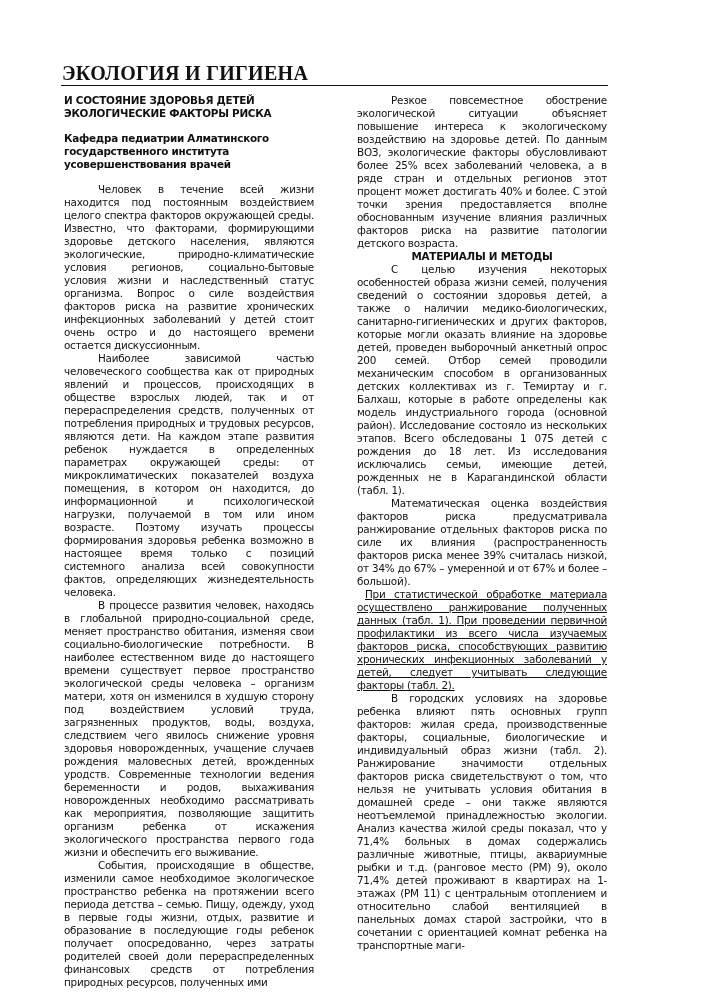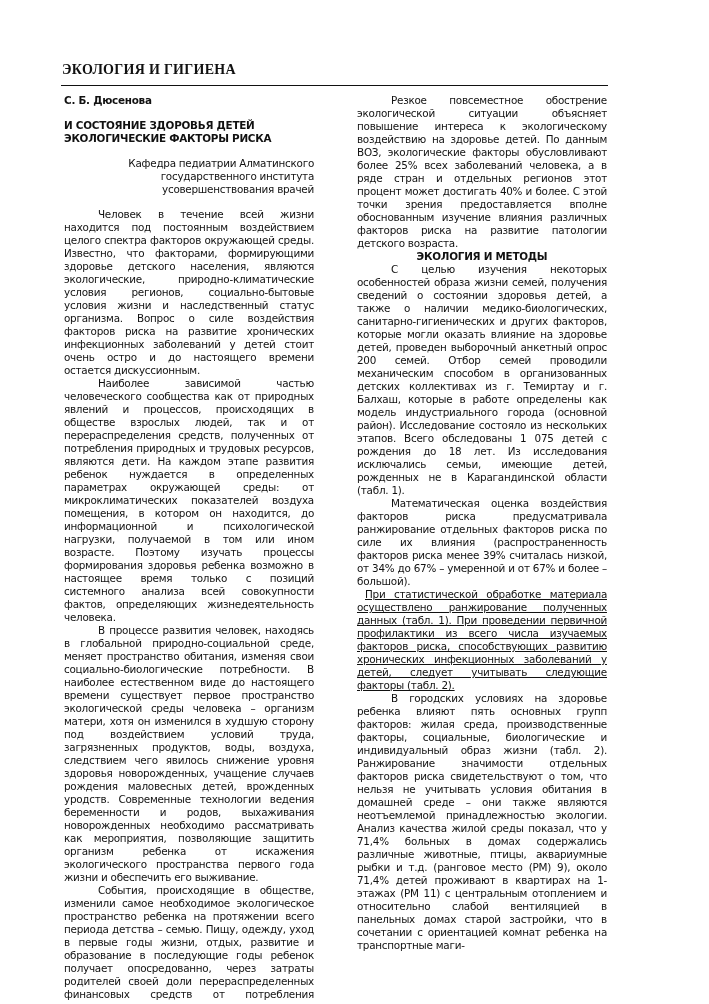--- a/index.html
+++ b/index.html
@@ -1,57 +1,56 @@
 <!DOCTYPE html>
 <html><head>
 <meta charset="utf-8">
 <style>
   html, body { margin: 0; padding: 0; background: #ffffff; }
   body { width: 709px; height: 1004px; position: relative; overflow: hidden; color: #111; }
   .section-title {
     position: absolute; left: 62px; top: 62px;
     font-family: "Liberation Serif", serif; font-weight: bold;
-    font-size: 14px; letter-spacing: 0.3px; margin: 0;
+    font-size: 20px; letter-spacing: 0.3px; margin: 0;
   }
   .rule { position: absolute; left: 61px; top: 85px; width: 547px; height: 0; border-top: 1.5px solid #111; }
   .col {
     position: absolute; top: 94px; width: 250px;
     font-family: "DejaVu Sans", sans-serif; font-size: 10.4px; line-height: 13px;
     text-align: justify; letter-spacing: -0.25px;
   }
   .col-left { left: 64px; }
   .col-right { left: 357px; width: 250px; }
   .author { font-weight: bold; margin: 0 0 12px 0; }
   .article-title { font-weight: bold; margin: 0 0 12px 0; text-align: left; }
   .article-title span { display: block; }
-  .affiliation { margin: 0 0 12px 0; text-align: right; }
+  .affiliation { margin: 0 0 12px 0; text-align: left; font-weight: bold; }
   p.para { margin: 0; text-indent: 34px; }
   p.para.noindent { text-indent: 0; }
   p.para.small-indent { text-indent: 8px; text-decoration: underline; }
   .heading { font-weight: bold; text-align: center; margin: 0; }
 </style>
 </head>
 <body>
 
 <h1 class="section-title">ЭКОЛОГИЯ И ГИГИЕНА</h1>
 <div class="rule"></div>
 
 <div class="col col-left">
-  <div class="author">С. Б. Дюсенова</div>
   <div class="article-title">
     <span>И СОСТОЯНИЕ ЗДОРОВЬЯ ДЕТЕЙ</span>
     <span>ЭКОЛОГИЧЕСКИЕ ФАКТОРЫ РИСКА</span>
   </div>
   <div class="affiliation">Кафедра педиатрии Алматинского государственного института усовершенствования врачей</div>
   <p class="para">Человек в течение всей жизни находится под постоянным воздействием целого спектра факторов окружающей среды. Известно, что факторами, формирующими здоровье детского населения, являются экологические, природно-климатические условия регионов, социально-бытовые условия жизни и наследственный статус организма. Вопрос о силе воздействия факторов риска на развитие хронических инфекционных заболеваний у детей стоит очень остро и до настоящего времени остается дискуссионным.</p>
   <p class="para">Наиболее зависимой частью человеческого сообщества как от природных явлений и процессов, происходящих в обществе взрослых людей, так и от перераспределения средств, полученных от потребления природных и трудовых ресурсов, являются дети. На каждом этапе развития ребенок нуждается в определенных параметрах окружающей среды: от микроклиматических показателей воздуха помещения, в котором он находится, до информационной и психологической нагрузки, получаемой в том или ином возрасте. Поэтому изучать процессы формирования здоровья ребенка возможно в настоящее время только с позиций системного анализа всей совокупности фактов, определяющих жизнедеятельность человека.</p>
   <p class="para">В процессе развития человек, находясь в глобальной природно-социальной среде, меняет пространство обитания, изменяя свои социально-биологические потребности. В наиболее естественном виде до настоящего времени существует первое пространство экологической среды человека – организм матери, хотя он изменился в худшую сторону под воздействием условий труда, загрязненных продуктов, воды, воздуха, следствием чего явилось снижение уровня здоровья новорожденных, учащение случаев рождения маловесных детей, врожденных уродств. Современные технологии ведения беременности и родов, выхаживания новорожденных необходимо рассматривать как мероприятия, позволяющие защитить организм ребенка от искажения экологического пространства первого года жизни и обеспечить его выживание.</p>
   <p class="para">События, происходящие в обществе, изменили самое необходимое экологическое пространство ребенка на протяжении всего периода детства – семью. Пищу, одежду, уход в первые годы жизни, отдых, развитие и образование в последующие годы ребенок получает опосредованно, через затраты родителей своей доли перераспределенных финансовых средств от потребления природных ресурсов, полученных ими</p>
 </div>
 
 <div class="col col-right">
   <p class="para">Резкое повсеместное обострение экологической ситуации объясняет повышение интереса к экологическому воздействию на здоровье детей. По данным ВОЗ, экологические факторы обусловливают более 25% всех заболеваний человека, а в ряде стран и отдельных регионов этот процент может достигать 40% и более. С этой точки зрения предоставляется вполне обоснованным изучение влияния различных факторов риска на развитие патологии детского возраста.</p>
-  <div class="heading">ЭКОЛОГИЯ И МЕТОДЫ</div>
+  <div class="heading">МАТЕРИАЛЫ И МЕТОДЫ</div>
   <p class="para">С целью изучения некоторых особенностей образа жизни семей, получения сведений о состоянии здоровья детей, а также о наличии медико-биологических, санитарно-гигиенических и других факторов, которые могли оказать влияние на здоровье детей, проведен выборочный анкетный опрос 200 семей. Отбор семей проводили механическим способом в организованных детских коллективах из г. Темиртау и г. Балхаш, которые в работе определены как модель индустриального города (основной район). Исследование состояло из нескольких этапов. Всего обследованы 1 075 детей с рождения до 18 лет. Из исследования исключались семьи, имеющие детей, рожденных не в Карагандинской области (табл. 1).</p>
   <p class="para">Математическая оценка воздействия факторов риска предусматривала ранжирование отдельных факторов риска по силе их влияния (распространенность факторов риска менее 39% считалась низкой, от 34% до 67% – умеренной и от 67% и более – большой).</p>
   <p class="para small-indent">При статистической обработке материала осуществлено ранжирование полученных данных (табл. 1). При проведении первичной профилактики из всего числа изучаемых факторов риска, способствующих развитию хронических инфекционных заболеваний у детей, следует учитывать следующие факторы (табл. 2).</p>
   <p class="para">В городских условиях на здоровье ребенка влияют пять основных групп факторов: жилая среда, производственные факторы, социальные, биологические и индивидуальный образ жизни (табл. 2). Ранжирование значимости отдельных факторов риска свидетельствуют о том, что нельзя не учитывать условия обитания в домашней среде – они также являются неотъемлемой принадлежностью экологии. Анализ качества жилой среды показал, что у 71,4% больных в домах содержались различные животные, птицы, аквариумные рыбки и т.д. (ранговое место (РМ) 9), около 71,4% детей проживают в квартирах на 1-этажах (РМ 11) с центральным отоплением и относительно слабой вентиляцией в панельных домах старой застройки, что в сочетании с ориентацией комнат ребенка на транспортные маги-</p>
 </div>
 
 </body></html>

